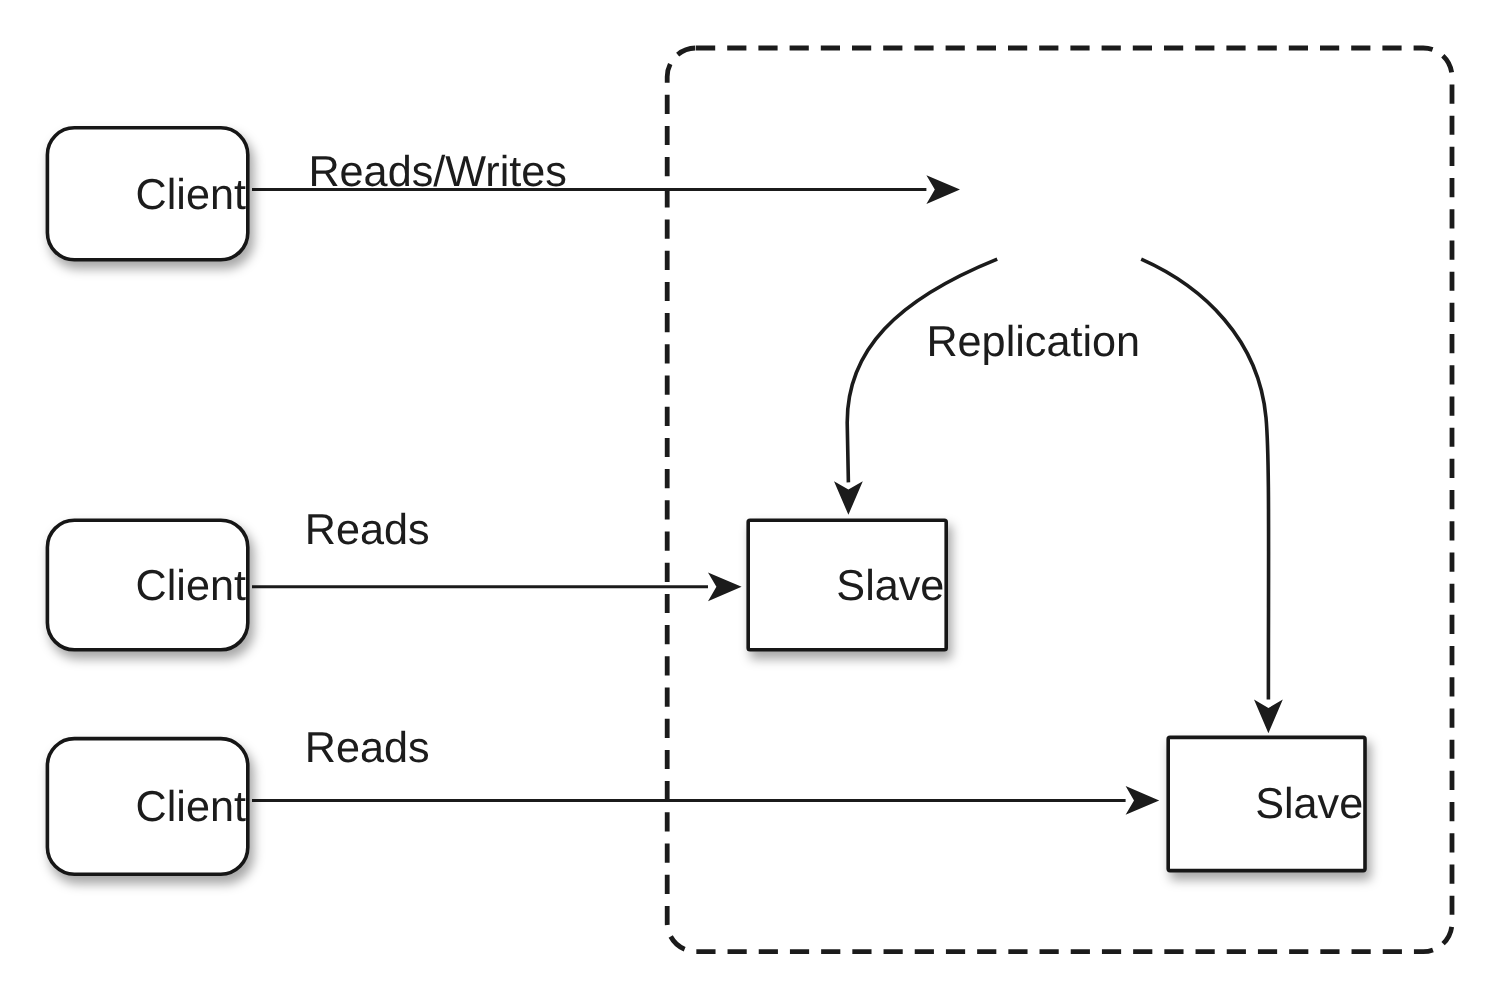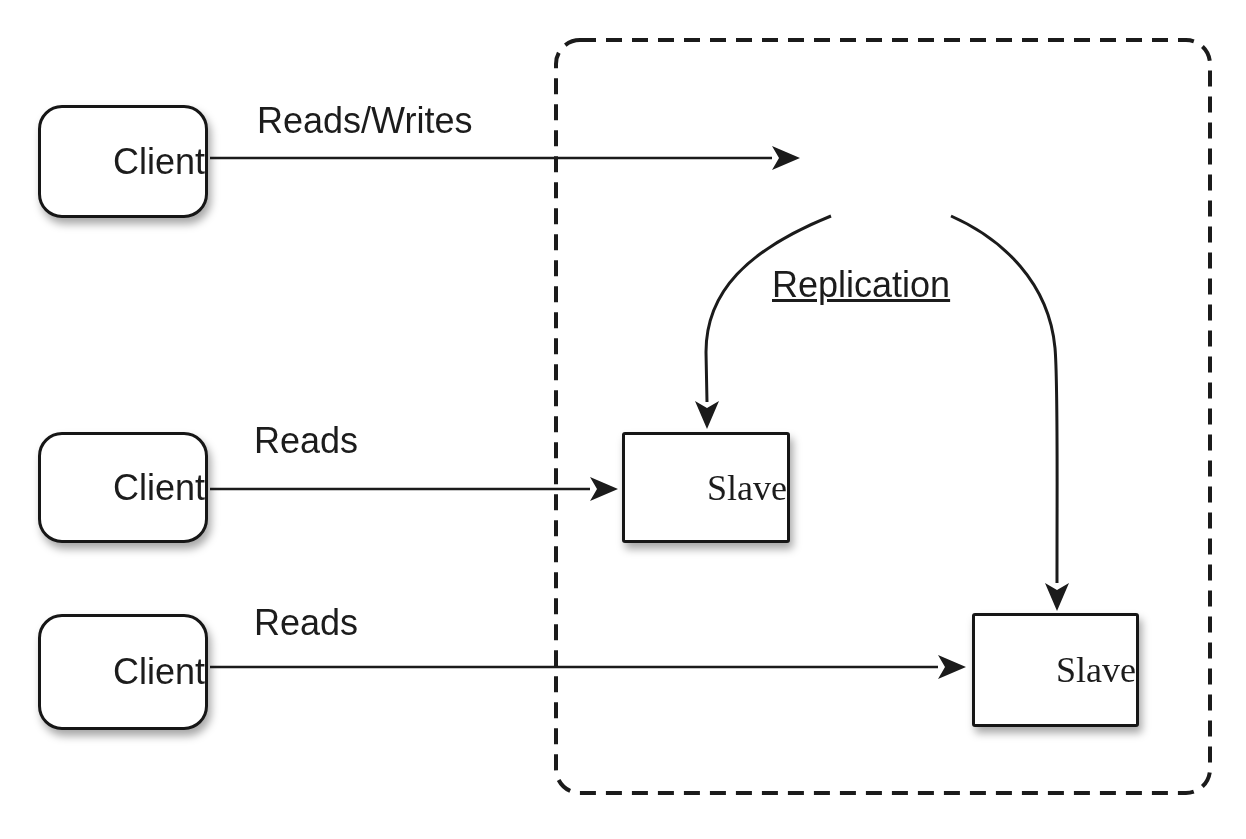--- a/index.html
+++ b/index.html
@@ -9,38 +9,38 @@
   }
   .layer { position:absolute; left:0; top:0; width:1246px; height:839px; }
   .node {
     position:absolute; box-sizing:border-box;
     display:flex; align-items:center; justify-content:flex-end;
     background:#ffffff; border:3px solid #161616; color:#1c1c1c;
     font-size:36px; line-height:1;
     box-shadow:3px 6px 9px rgba(0,0,0,0.35);
   }
   .node-client { border-radius:24px; }
-  .node-slave  { border-radius:3px;font-family:Liberation Serif, serif; }
+  .node-slave  { border-radius:3px; }
   .node-master {
     border-radius:2px;
     background:linear-gradient(180deg,#e7e7e7 0%,#f6f6f6 14%,#e2e2e2 48%,#c8c8c8 84%,#b9b9b9 100%);
   }
   #client1 { left:38px;  top:105px; width:170px; height:113px; }
   #client2 { left:38px;  top:432px; width:170px; height:111px; }
   #client3 { left:38px;  top:614px; width:170px; height:116px; }
   #master  { left:803px; top:103px; width:175px; height:111px; }
   #slave1  { left:622px; top:432px; width:168px; height:111px; }
   #slave2  { left:972px; top:613px; width:167px; height:114px; }
   .edge-label {
     position:absolute; font-size:36px; line-height:1.15; color:#1c1c1c; white-space:nowrap;
   }
-  #lbl-reads-writes { left:257px; top:100px; }
+  #lbl-reads-writes { left:257px; top:122px; }
   #lbl-reads-mid    { left:254px; top:420px; }
   #lbl-reads-bottom { left:254px; top:602px; }
-  #lbl-replication  { left:772px; top:264px;text-decoration:underline; }
+  #lbl-replication  { left:772px; top:264px; }
 </style>
 </head>
 <body>
 
 <div class="canvas">
 
   <svg class="layer" viewBox="0 0 1246 839">
 
     <rect x="556" y="40" width="654" height="753" rx="24" fill="none" stroke="#1b1b1b" stroke-width="4" stroke-dasharray="16 10"></rect>
 

